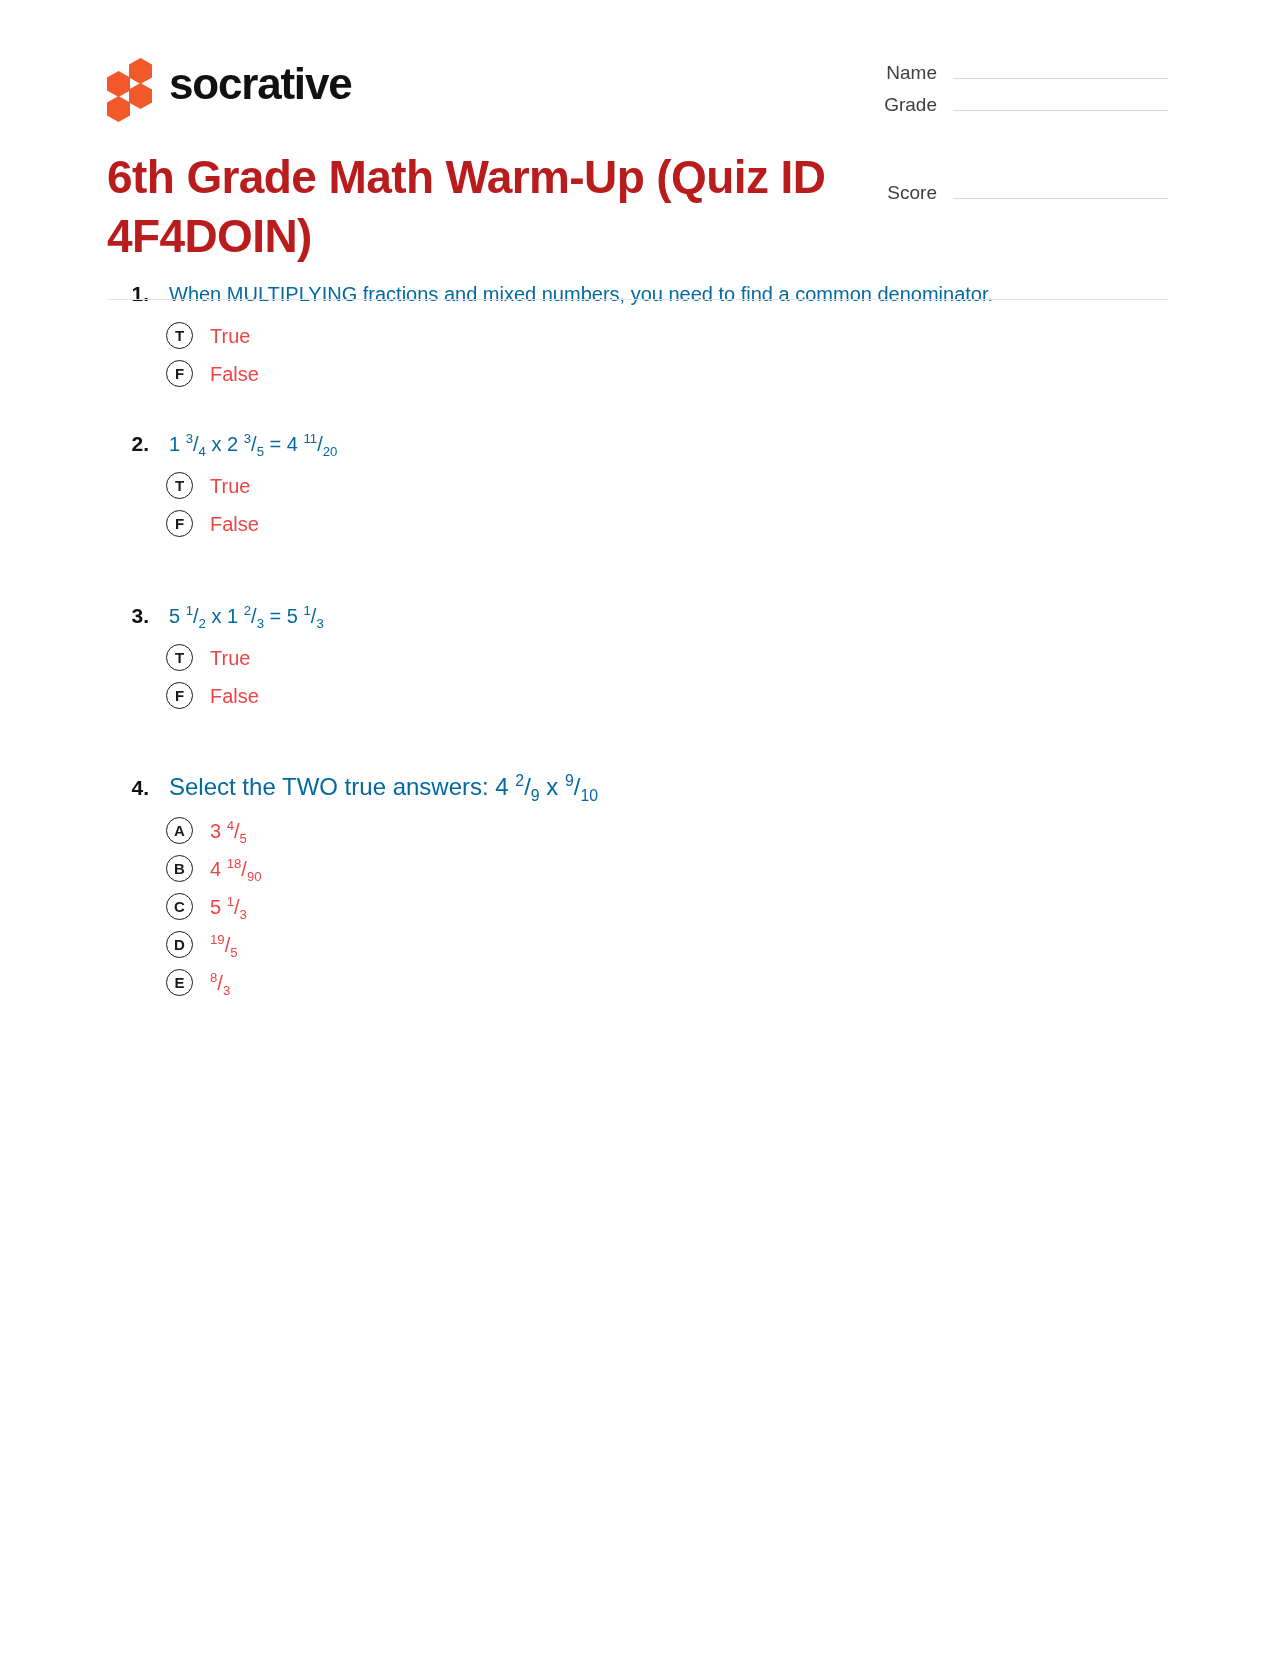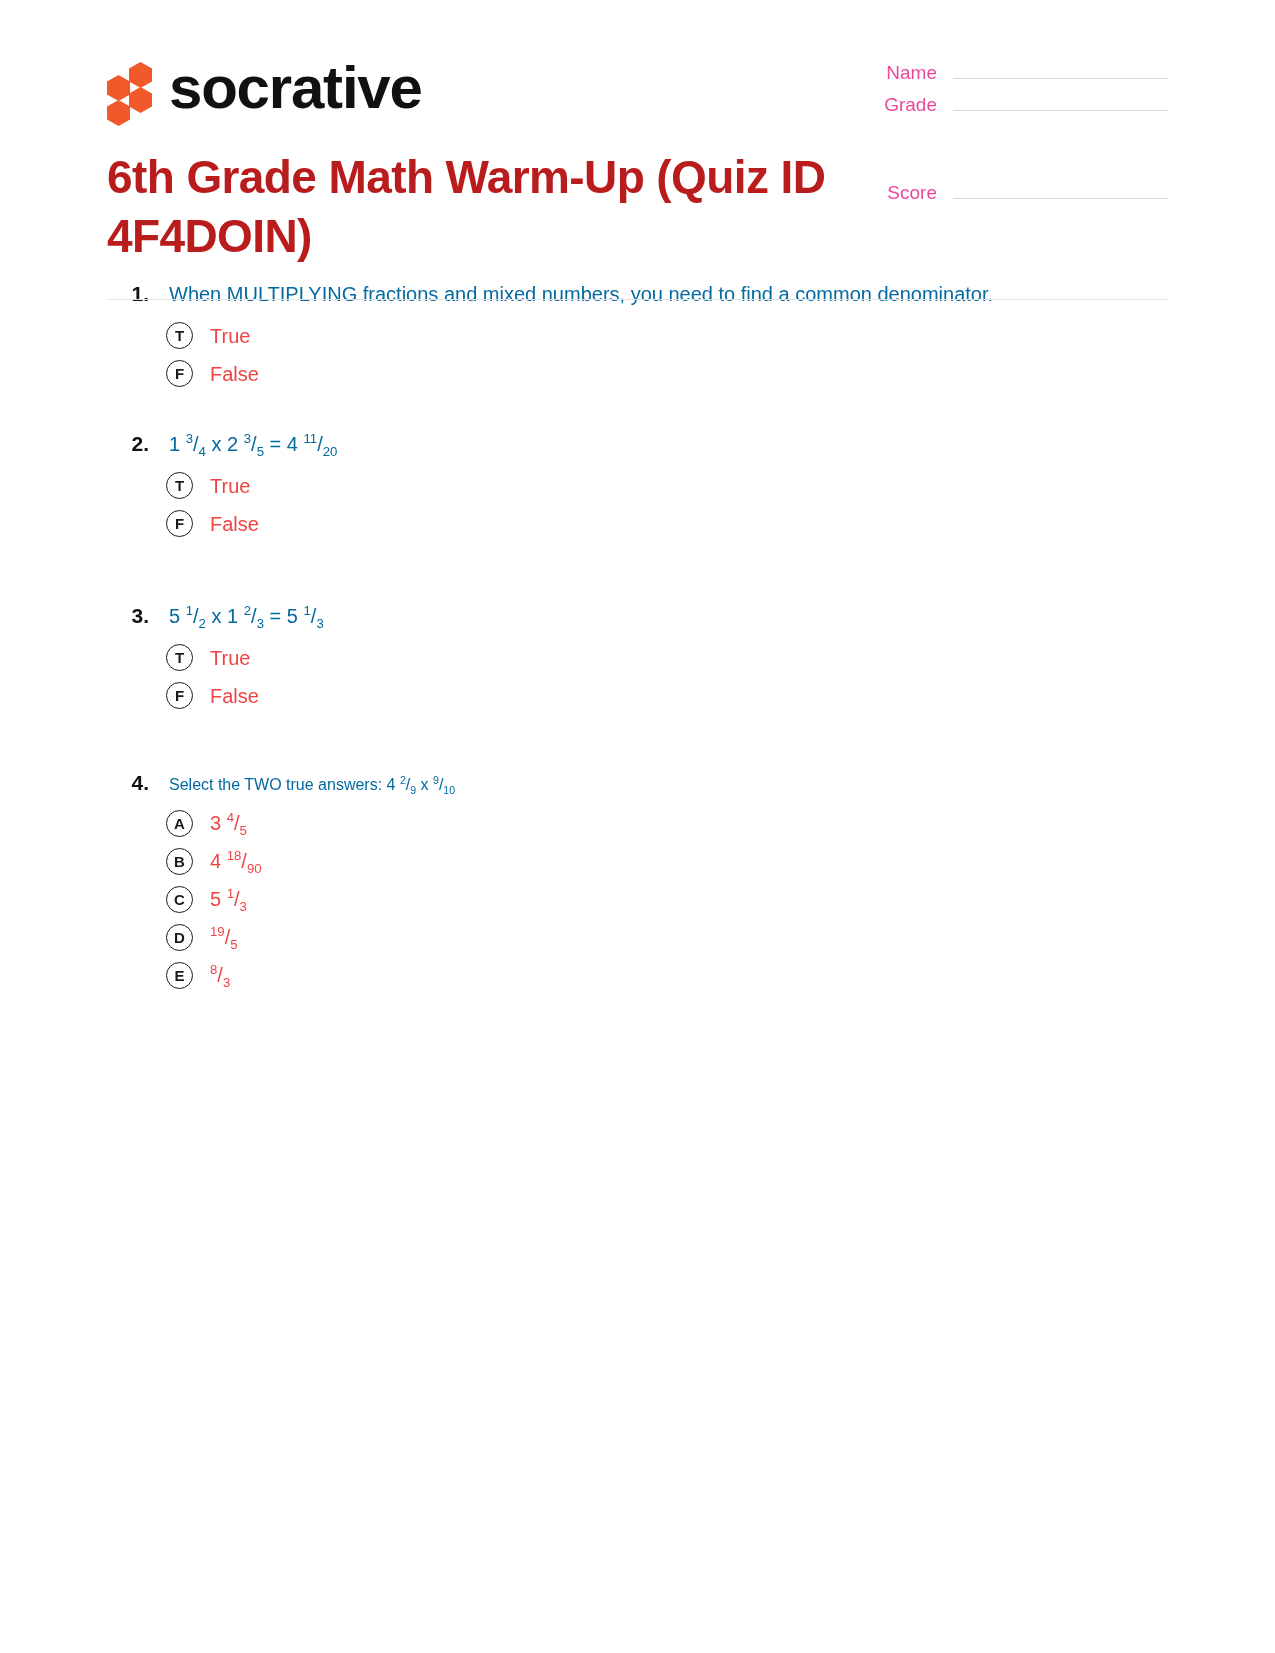--- a/index.html
+++ b/index.html
@@ -47,21 +47,21 @@
     width: 23px;
     height: 26px;
     background: #f1592a;
     clip-path: polygon(50% 0%, 100% 25%, 100% 75%, 50% 100%, 0% 75%, 0% 25%);
   }
   .hex.h1 { left: 22px; top: 0px; }
   .hex.h2 { left: 0px;  top: 13px; }
   .hex.h3 { left: 22px; top: 25px; }
   .hex.h4 { left: 0px;  top: 38px; }
   .logo-word {
-    font-size: 60px;
+    font-size: 44px;
     font-weight: bold;
     letter-spacing: -1.2px;
     color: #111111;
     line-height: 1;
   }
 
   .meta {
     position: absolute;
     right: 0;
     top: 62px;
@@ -69,21 +69,21 @@
   }
   .meta-row {
     display: flex;
     align-items: baseline;
     justify-content: flex-end;
     margin-bottom: 10px;
   }
   .meta-row.score { margin-top: 66px; justify-content: flex-end; }
   .meta-label {
     font-size: 19px;
-    color: #ec4899;
+    color: #404040;
     white-space: nowrap;
     margin-right: 16px;
   }
   .meta-line {
     width: 215px;
     border-bottom: 1.5px solid #d8d8d8;
     height: 1px;
   }
 
   .quiz-title {
@@ -169,21 +169,21 @@
   .frac sup {
     font-size: 0.66em;
     vertical-align: super;
     line-height: 0;
   }
   .frac sub {
     font-size: 0.66em;
     vertical-align: sub;
     line-height: 0;
   }
-  .q4-head .q-text { font-size: 16px; }
+  .q4-head .q-text { font-size: 24px; }
 </style>
 </head>
 <body>
 
 <div class="page">
 
   <div class="header">
 
     <div class="logo-row">
       <div class="logo-mark">

